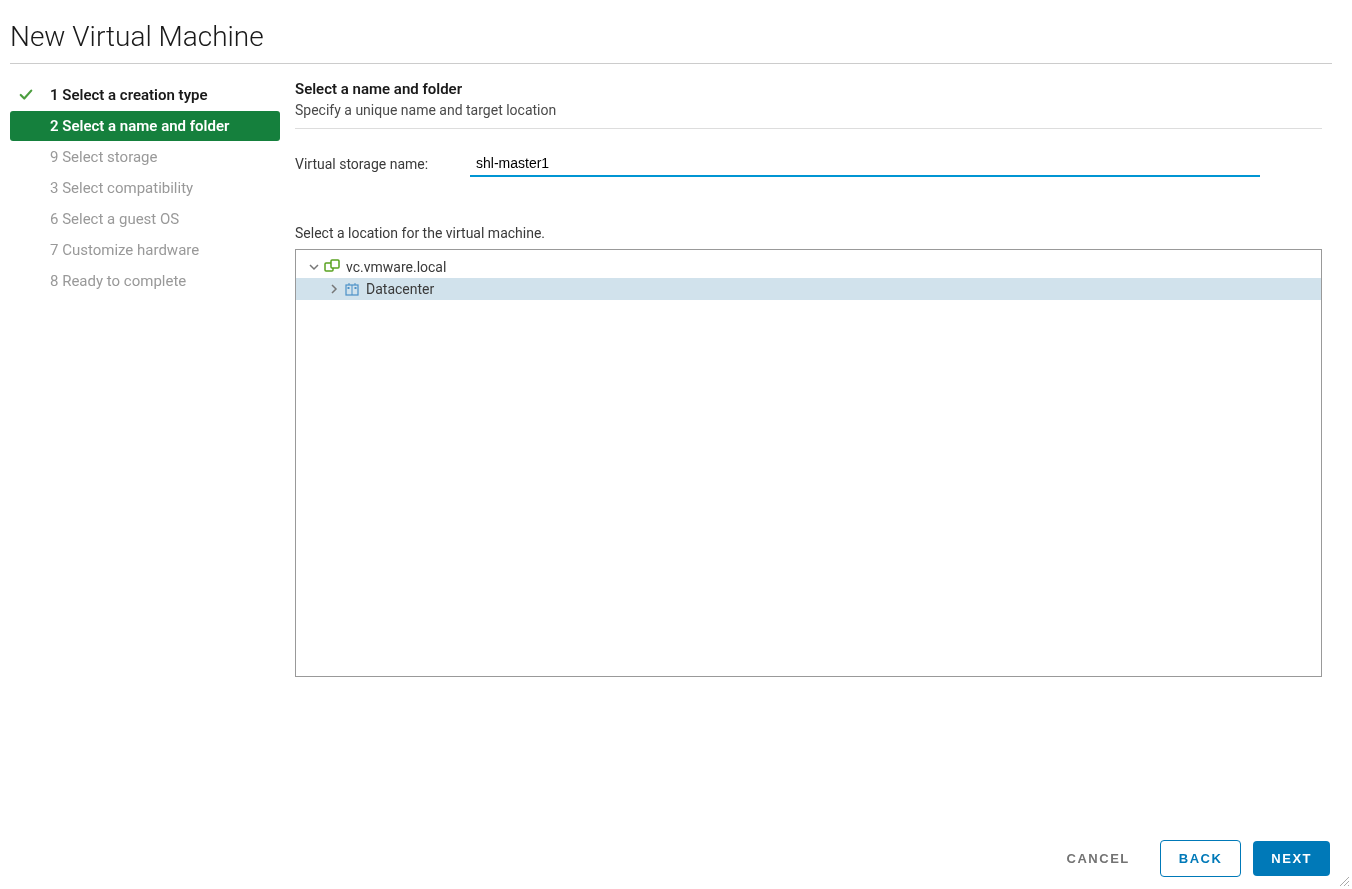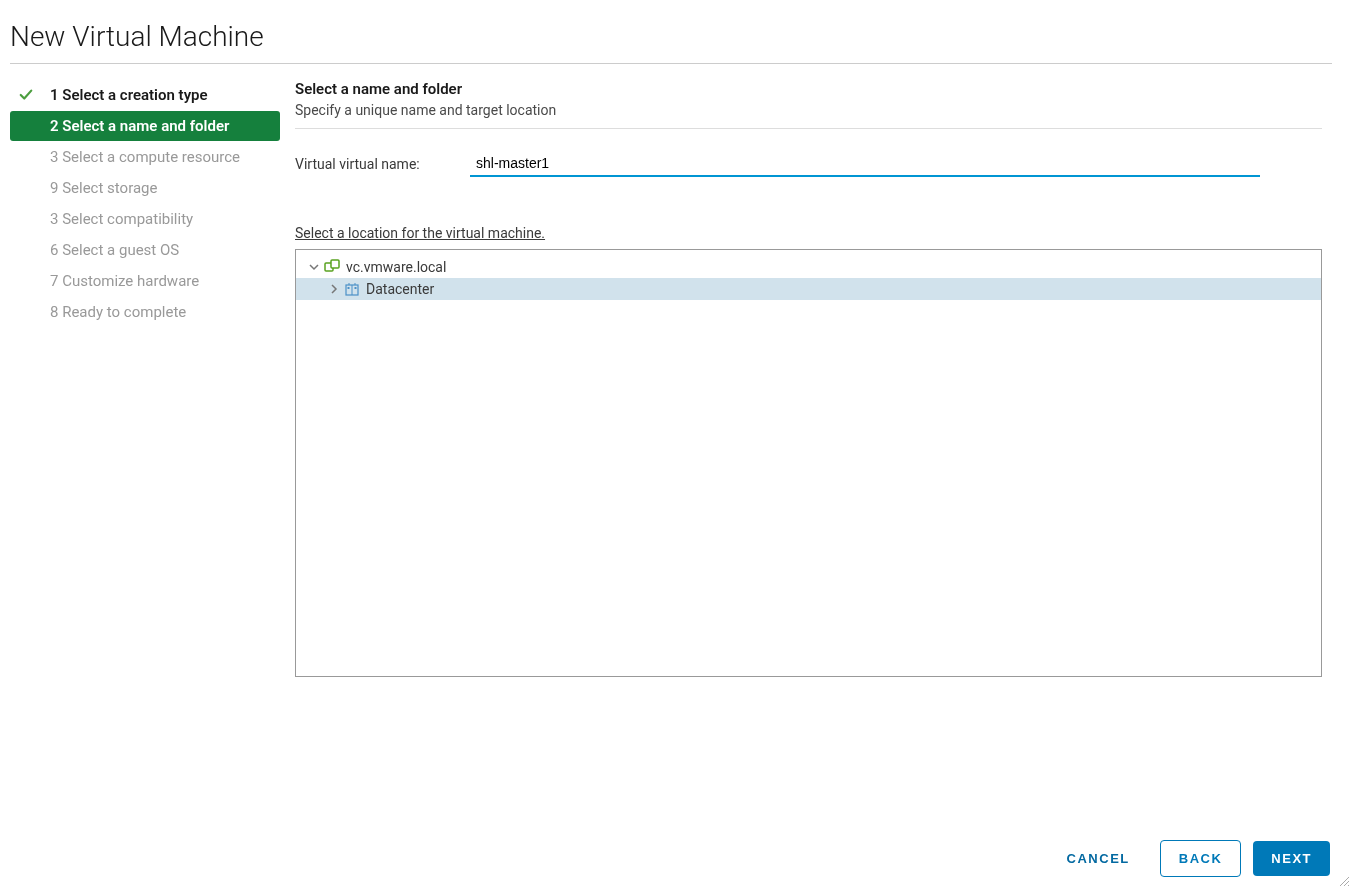--- a/index.html
+++ b/index.html
@@ -109,21 +109,20 @@
       border-bottom: 2px solid #0095d3;
       padding: 4px 6px;
       font-size: 14px;
       outline: none;
       background: transparent;
     }
     .location-label {
       margin-top: 48px;
       margin-bottom: 8px;
       color: #3a3a3a;
-      text-decoration: underline;
     }
     .tree-container {
       border: 1px solid #999;
       height: 428px;
       overflow: auto;
       padding: 6px 0;
     }
     .tree-node {
       display: flex;
       align-items: center;
@@ -171,21 +170,21 @@
       font-weight: 600;
       letter-spacing: 1.5px;
       padding: 10px 18px;
       border-radius: 4px;
       cursor: pointer;
       text-transform: uppercase;
       border: none;
       background: transparent;
     }
     .btn-cancel {
-      color: #0369a1;
+      color: #737373;
     }
     .btn-back {
       color: #0079b8;
       border: 1px solid #0079b8;
       background: #fff;
     }
     .btn-next {
       color: #fff;
       background: #0079b8;
     }
@@ -216,24 +215,20 @@
             </svg>
         </span>
         <span class="label">1 Select a creation type</span>
       </div>
       <div class="wizard-step step-active">
         <span class="check"></span>
         <span class="label">2 Select a name and folder</span>
       </div>
       <div class="wizard-step step-pending">
         <span class="check"></span>
-        <span class="label">3 Select a compute resource</span>
-      </div>
-      <div class="wizard-step step-pending">
-        <span class="check"></span>
         <span class="label">9 Select storage</span>
       </div>
       <div class="wizard-step step-pending">
         <span class="check"></span>
         <span class="label">3 Select compatibility</span>
       </div>
       <div class="wizard-step step-pending">
         <span class="check"></span>
         <span class="label">6 Select a guest OS</span>
       </div>
@@ -247,21 +242,21 @@
       </div>
     </nav>
 
     <main class="main-panel">
       <div class="panel-header">
         <h2>Select a name and folder</h2>
         <p>Specify a unique name and target location</p>
       </div>
 
       <div class="form-row">
-        <label class="form-label">Virtual virtual name:</label>
+        <label class="form-label">Virtual storage name:</label>
         <input type="text" class="text-input" value="shl-master1" style="">
       </div>
 
       <div class="location-label">Select a location for the virtual machine.</div>
 
       <div class="tree-container">
         <div class="tree-node level-1">
           <span class="chevron">
             <svg width="12" height="12" viewBox="0 0 12 12">
                 <path d="M2 4 L6 8 L10 4" stroke="#777" stroke-width="1.5" fill="none"></path>

